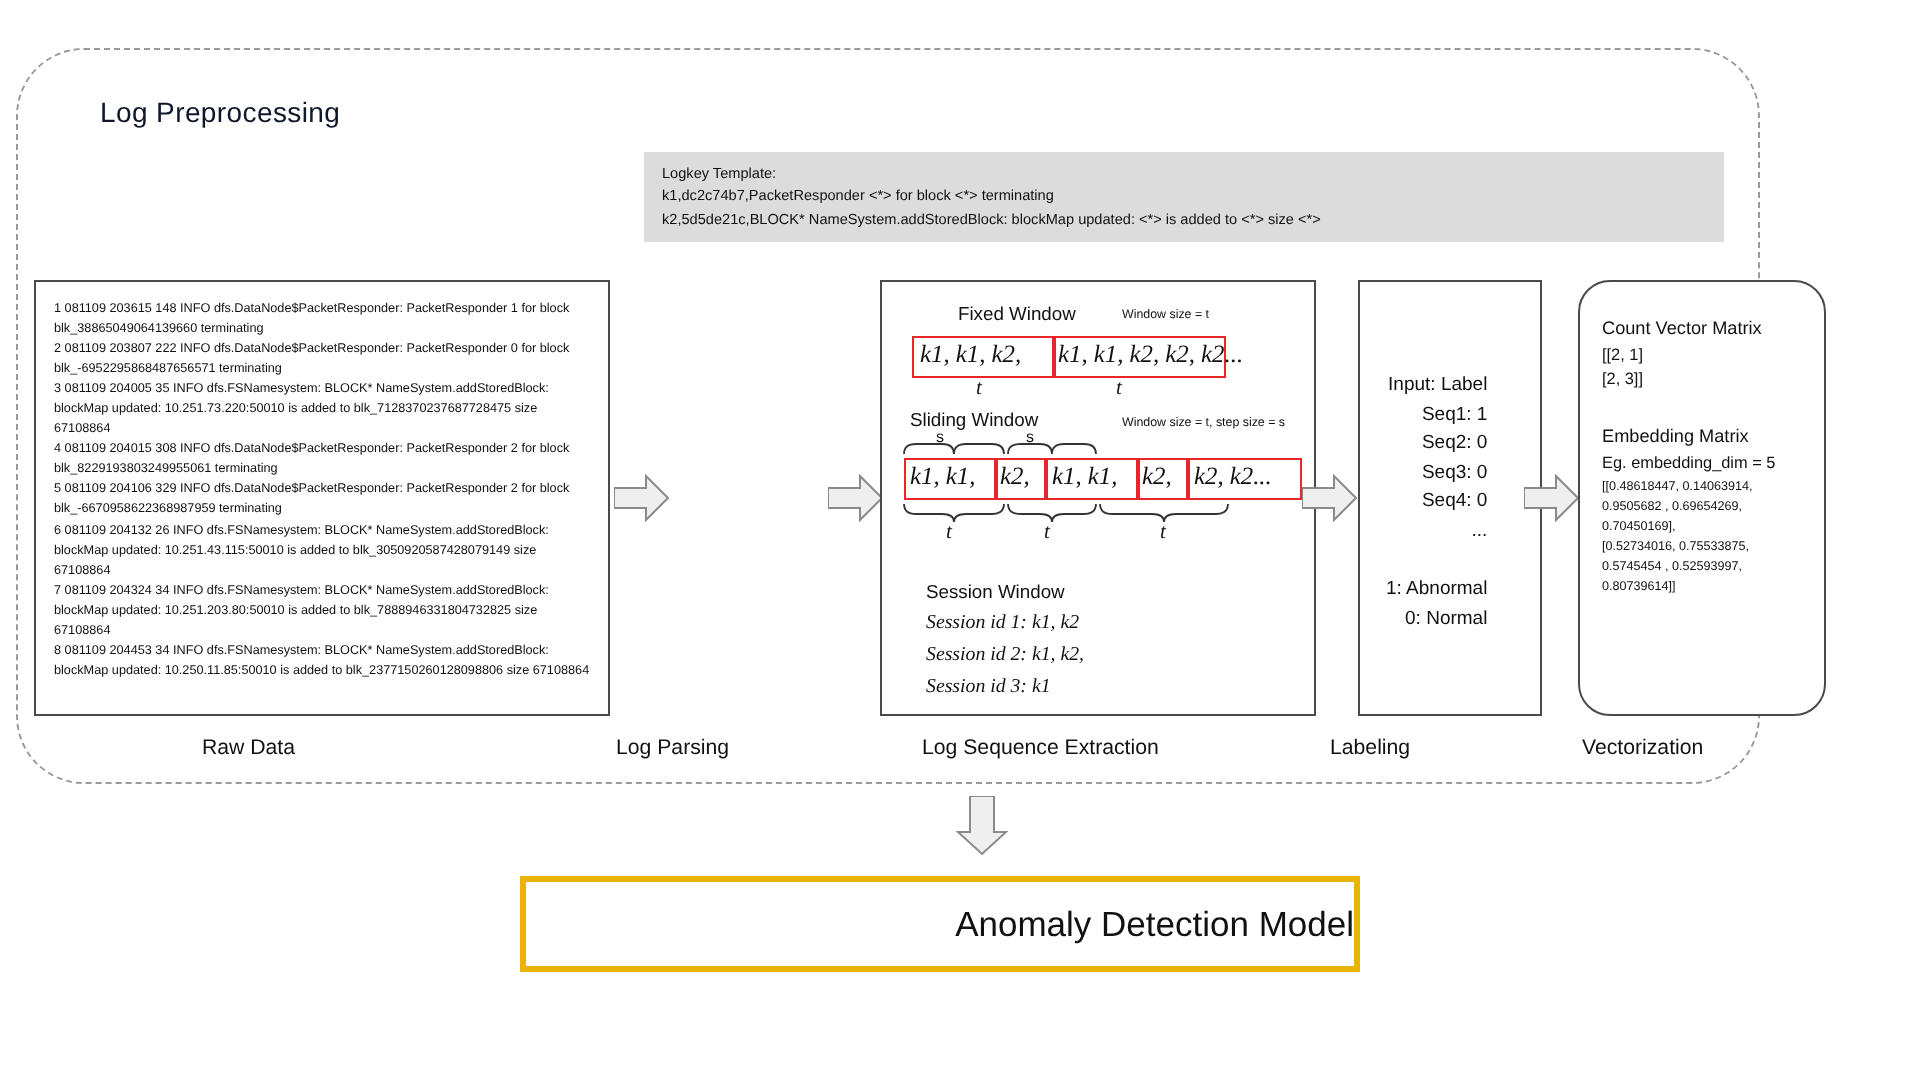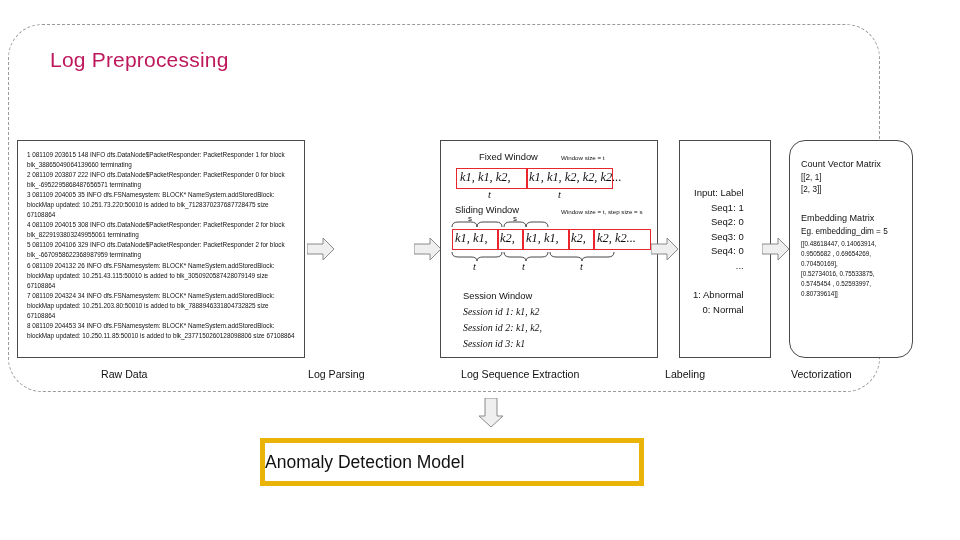--- a/index.html
+++ b/index.html
@@ -17,21 +17,21 @@
   .dashed-group{
     position:absolute;
     left:8px;top:24px;width:872px;height:368px;
     border:1.3px dashed #9a9a9a;
     border-radius:34px;
     box-sizing:border-box;
     background:transparent;
   }
   .group-title{
     position:absolute;left:50px;top:48px;
-    font-size:21px;letter-spacing:.2px;color:#be185d;
+    font-size:14px;letter-spacing:.2px;color:#0f172a;
     white-space:nowrap;
   }
 
   
   .logkey-box{
     position:absolute;left:322px;top:76px;width:540px;height:45px;
     background:#dcdcdc;
     box-sizing:border-box;
     padding:5px 9px 0 9px;
     font-size:7.3px;line-height:11.4px;color:#111;
@@ -94,34 +94,37 @@
   #arr1{left:307px;}
   #arr2{left:414px;}
   #arr3{left:651px;}
   #arr4{left:762px;}
 
   
   .arrow-d{position:absolute;left:478px;top:398px;width:26px;height:30px;}
 
   
   #box-model{
-    position:absolute;left:260px;top:438px;width:384px;height:48px;
-    border:5px solid #eab308;background:#fff;box-sizing:border-box;
-    display:flex;align-items:center;justify-content:flex-start;
+    position:absolute;left:260px;top:438px;width:420px;height:48px;
+    border:3px solid #eab308;background:#fff;box-sizing:border-box;
+    display:flex;align-items:center;justify-content:flex-end;
   }
   #box-model .mtxt{font-size:17.5px;color:#111;white-space:nowrap;}
 </style>
 </head>
 <body>
 
 <div class="stage">
 
   <div class="dashed-group"></div>
   <div class="group-title">Log Preprocessing</div>
 
+  <div class="logkey-box">Logkey Template:
+k1,dc2c74b7,PacketResponder &lt;*&gt; for block &lt;*&gt; terminating
+k2,5d5de21c,BLOCK* NameSystem.addStoredBlock: blockMap updated: &lt;*&gt; is added to &lt;*&gt; size &lt;*&gt;</div>
 
   <div class="box" id="box-raw">
     <div class="rawtext">1 081109 203615 148 INFO dfs.DataNode$PacketResponder: PacketResponder 1 for block blk_38865049064139660 terminating
 2 081109 203807 222 INFO dfs.DataNode$PacketResponder: PacketResponder 0 for block blk_-6952295868487656571 terminating
 3 081109 204005 35 INFO dfs.FSNamesystem: BLOCK* NameSystem.addStoredBlock: blockMap updated: 10.251.73.220:50010 is added to blk_7128370237687728475 size 67108864
 4 081109 204015 308 INFO dfs.DataNode$PacketResponder: PacketResponder 2 for block blk_8229193803249955061 terminating
 5 081109 204106 329 INFO dfs.DataNode$PacketResponder: PacketResponder 2 for block blk_-6670958622368987959 terminating
 6 081109 204132 26 INFO dfs.FSNamesystem: BLOCK* NameSystem.addStoredBlock: blockMap updated: 10.251.43.115:50010 is added to blk_3050920587428079149 size 67108864
 7 081109 204324 34 INFO dfs.FSNamesystem: BLOCK* NameSystem.addStoredBlock: blockMap updated: 10.251.203.80:50010 is added to blk_7888946331804732825 size 67108864
 8 081109 204453 34 INFO dfs.FSNamesystem: BLOCK* NameSystem.addStoredBlock: blockMap updated: 10.250.11.85:50010 is added to blk_2377150260128098806 size 67108864</div>

